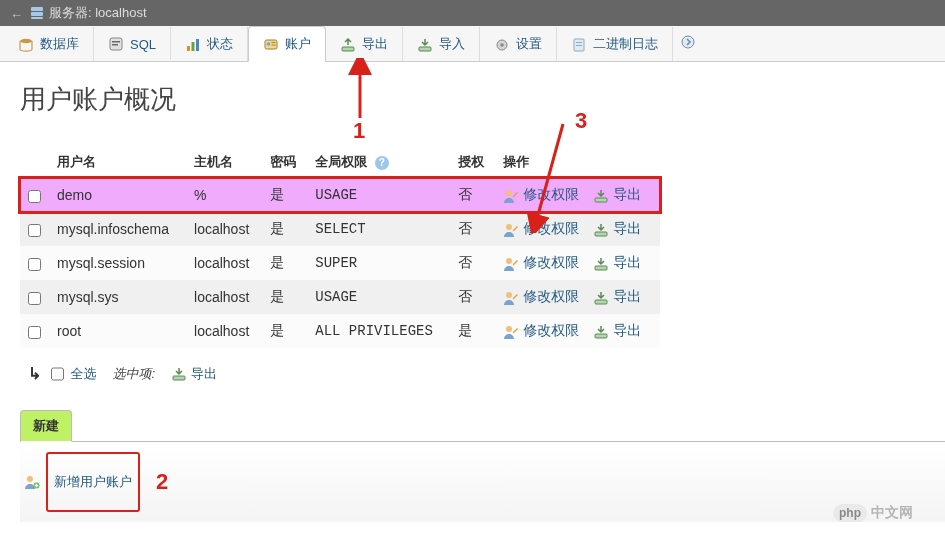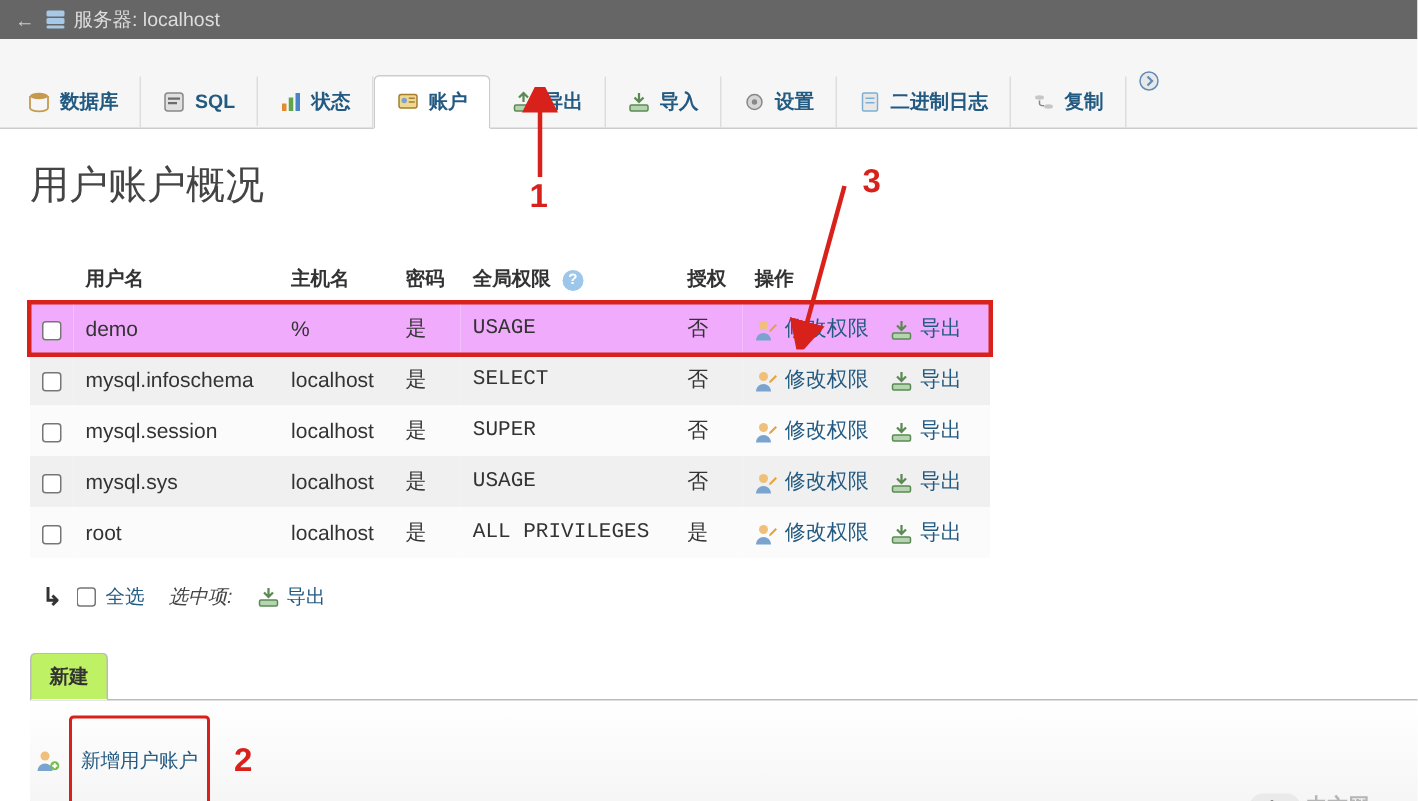--- a/index.html
+++ b/index.html
@@ -29,29 +29,28 @@
   .server-bar a { color: #ddd; text-decoration: none; }
   .tabs {
     display: flex;
     background: #f6f6f6;
     border-bottom: 1px solid #ccc;
     padding: 0 4px;
     align-items: center;
   }
   .tab {
     display: flex;
-    align-items: center;
+    align-items: flex-end;
     padding: 8px 14px;
     color: #235a81;
-    font-weight: bold;
+    font-weight: normal;
     font-size: 13px;
     border-right: 1px solid #ddd;
     cursor: pointer;
     white-space: nowrap;
-    margin-top: 24px;
   }
   .tab.active {
     background: #fff;
     border-top: 1px solid #ccc;
     border-left: 1px solid #ccc;
     border-right: 1px solid #ccc;
     border-bottom: 1px solid #fff;
     margin-bottom: -1px;
     border-radius: 4px 4px 0 0;
     color: #235a81;
@@ -242,28 +241,20 @@
           </svg></span>
       <span>设置</span>
     </div>
     <div class="tab">
       <span class="t-icon"><svg class="icon-16" viewBox="0 0 16 16">
             <rect x="3" y="2" width="10" height="12" rx="1" fill="#e8e8e8" stroke="#7eaed3"></rect>
             <rect x="5" y="5" width="6" height="1" fill="#7eaed3"></rect>
             <rect x="5" y="8" width="6" height="1" fill="#7eaed3"></rect>
           </svg></span>
       <span>二进制日志</span>
-    </div>
-    <div class="tab">
-      <span class="t-icon"><svg class="icon-16" viewBox="0 0 16 16">
-            <ellipse cx="5" cy="5" rx="3" ry="1.5" fill="#c7c7c7"></ellipse>
-            <ellipse cx="11" cy="11" rx="3" ry="1.5" fill="#c7c7c7"></ellipse>
-            <path d="M5 7v2c0 .8 1.3 1.5 3 1.5" fill="none" stroke="#888"></path>
-          </svg></span>
-      <span>复制</span>
     </div>
     <div class="tab-more">
       <span>
         <svg width="14" height="14" viewBox="0 0 14 14">
             <circle cx="7" cy="7" r="6" fill="#e8e8e8" stroke="#5f8db8"></circle>
             <path d="M6 4l3 3-3 3" fill="none" stroke="#5f8db8" stroke-width="1.5"></path>
           </svg>
       </span>
     </div>
   </div>

